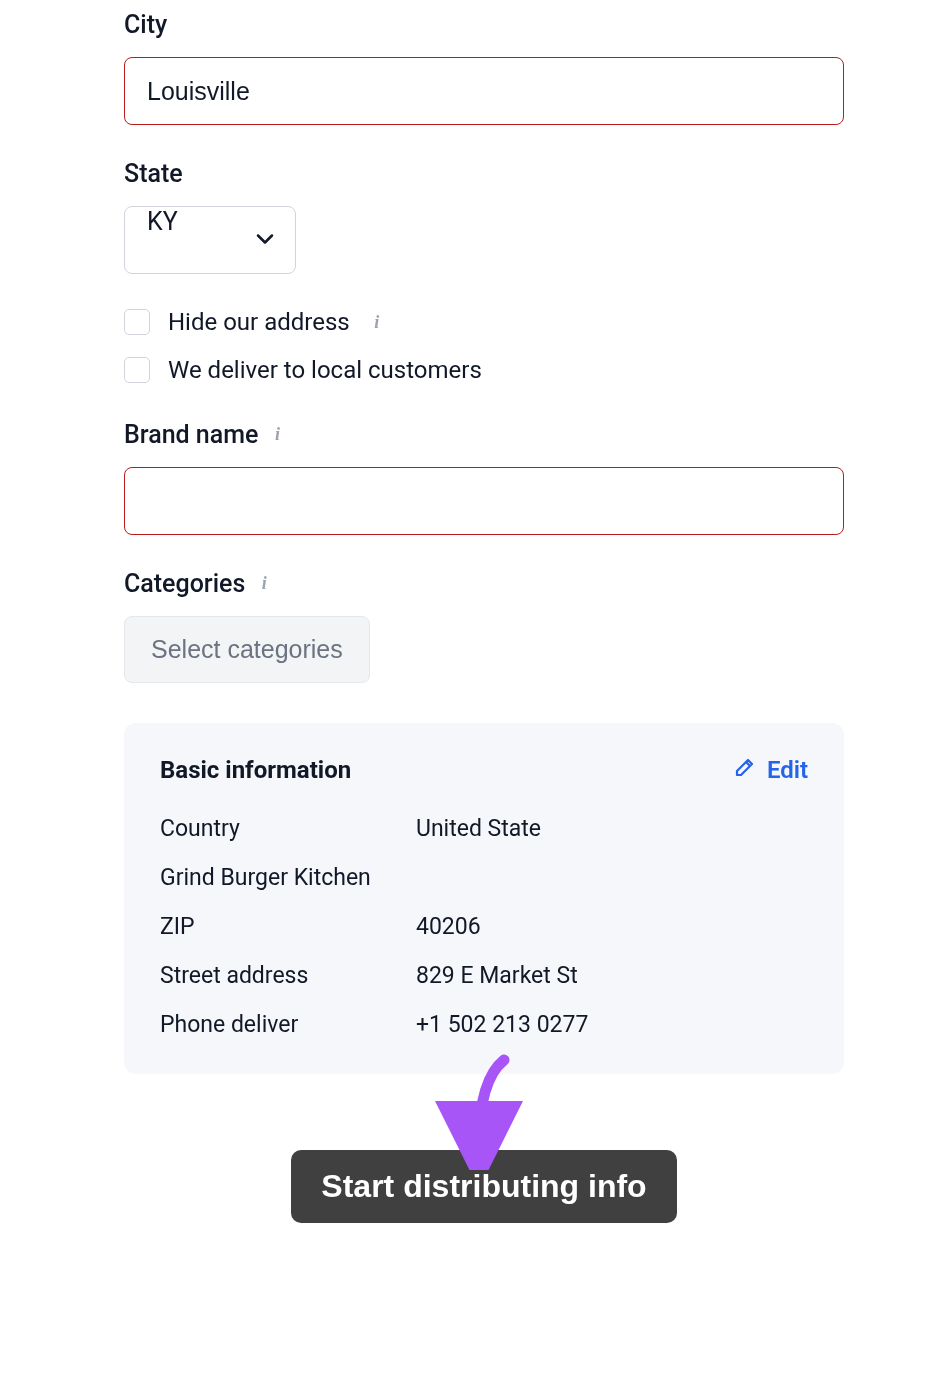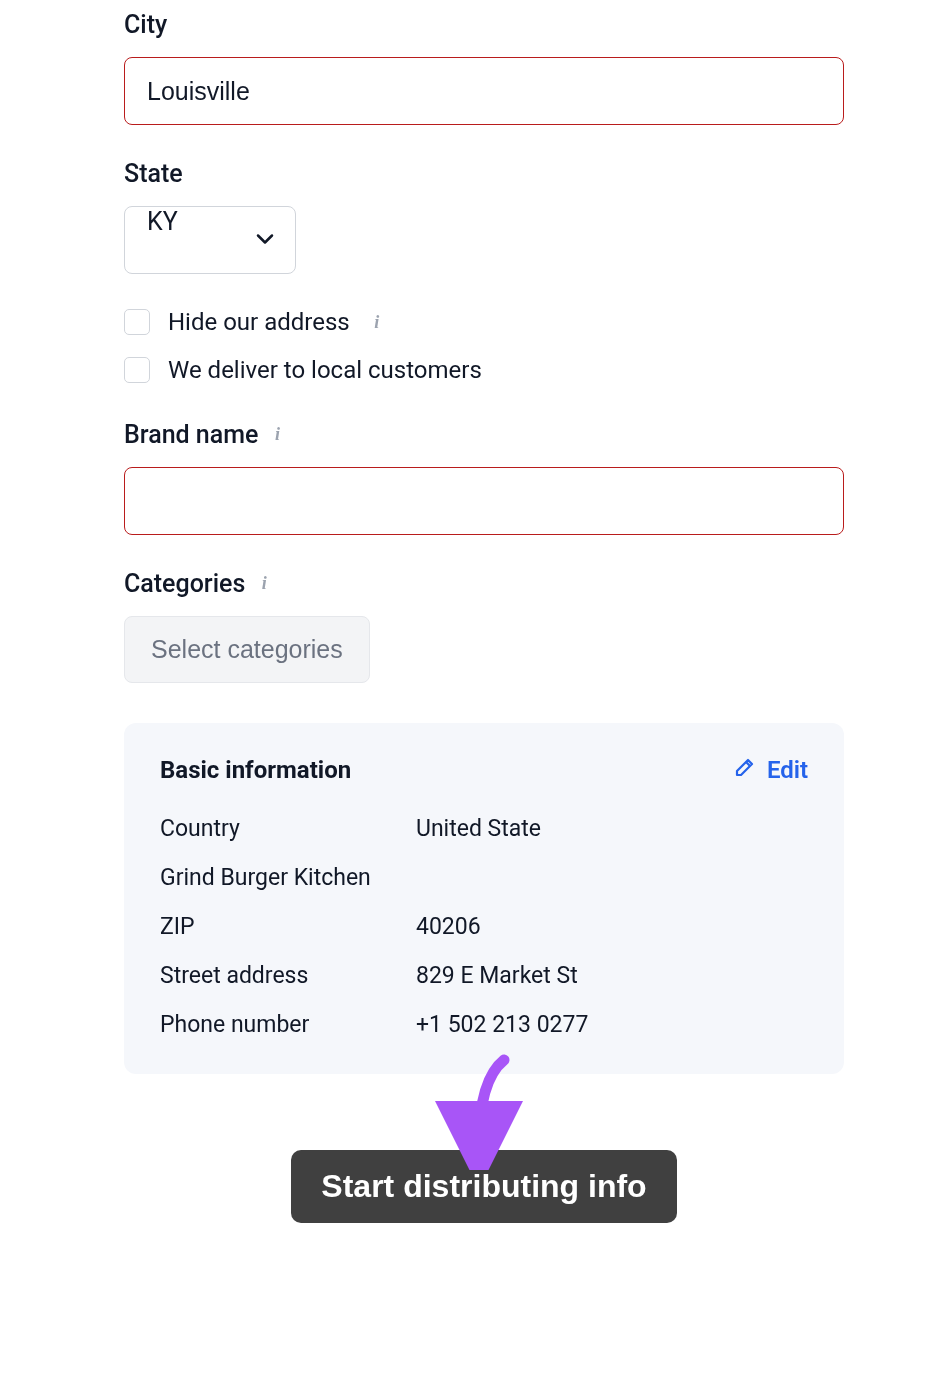--- a/index.html
+++ b/index.html
@@ -239,21 +239,21 @@
     </div>
     <div class="info-row">
       <div class="info-key">ZIP</div>
       <div class="info-val">40206</div>
     </div>
     <div class="info-row">
       <div class="info-key">Street address</div>
       <div class="info-val">829 E Market St</div>
     </div>
     <div class="info-row">
-      <div class="info-key">Phone number</div>
+      <div class="info-key">Phone deliver</div>
       <div class="info-val">+1 502 213 0277</div>
     </div>
   </div>
 
   <div class="arrow-wrap">
     <svg width="120" height="120" viewBox="0 0 120 120">
       <defs>
         <marker id="arrowhead" markerWidth="8" markerHeight="8" refX="4" refY="4" orient="auto">
           <path d="M0,0 L8,4 L0,8 Z" fill="#a855f7"></path>
         </marker>

